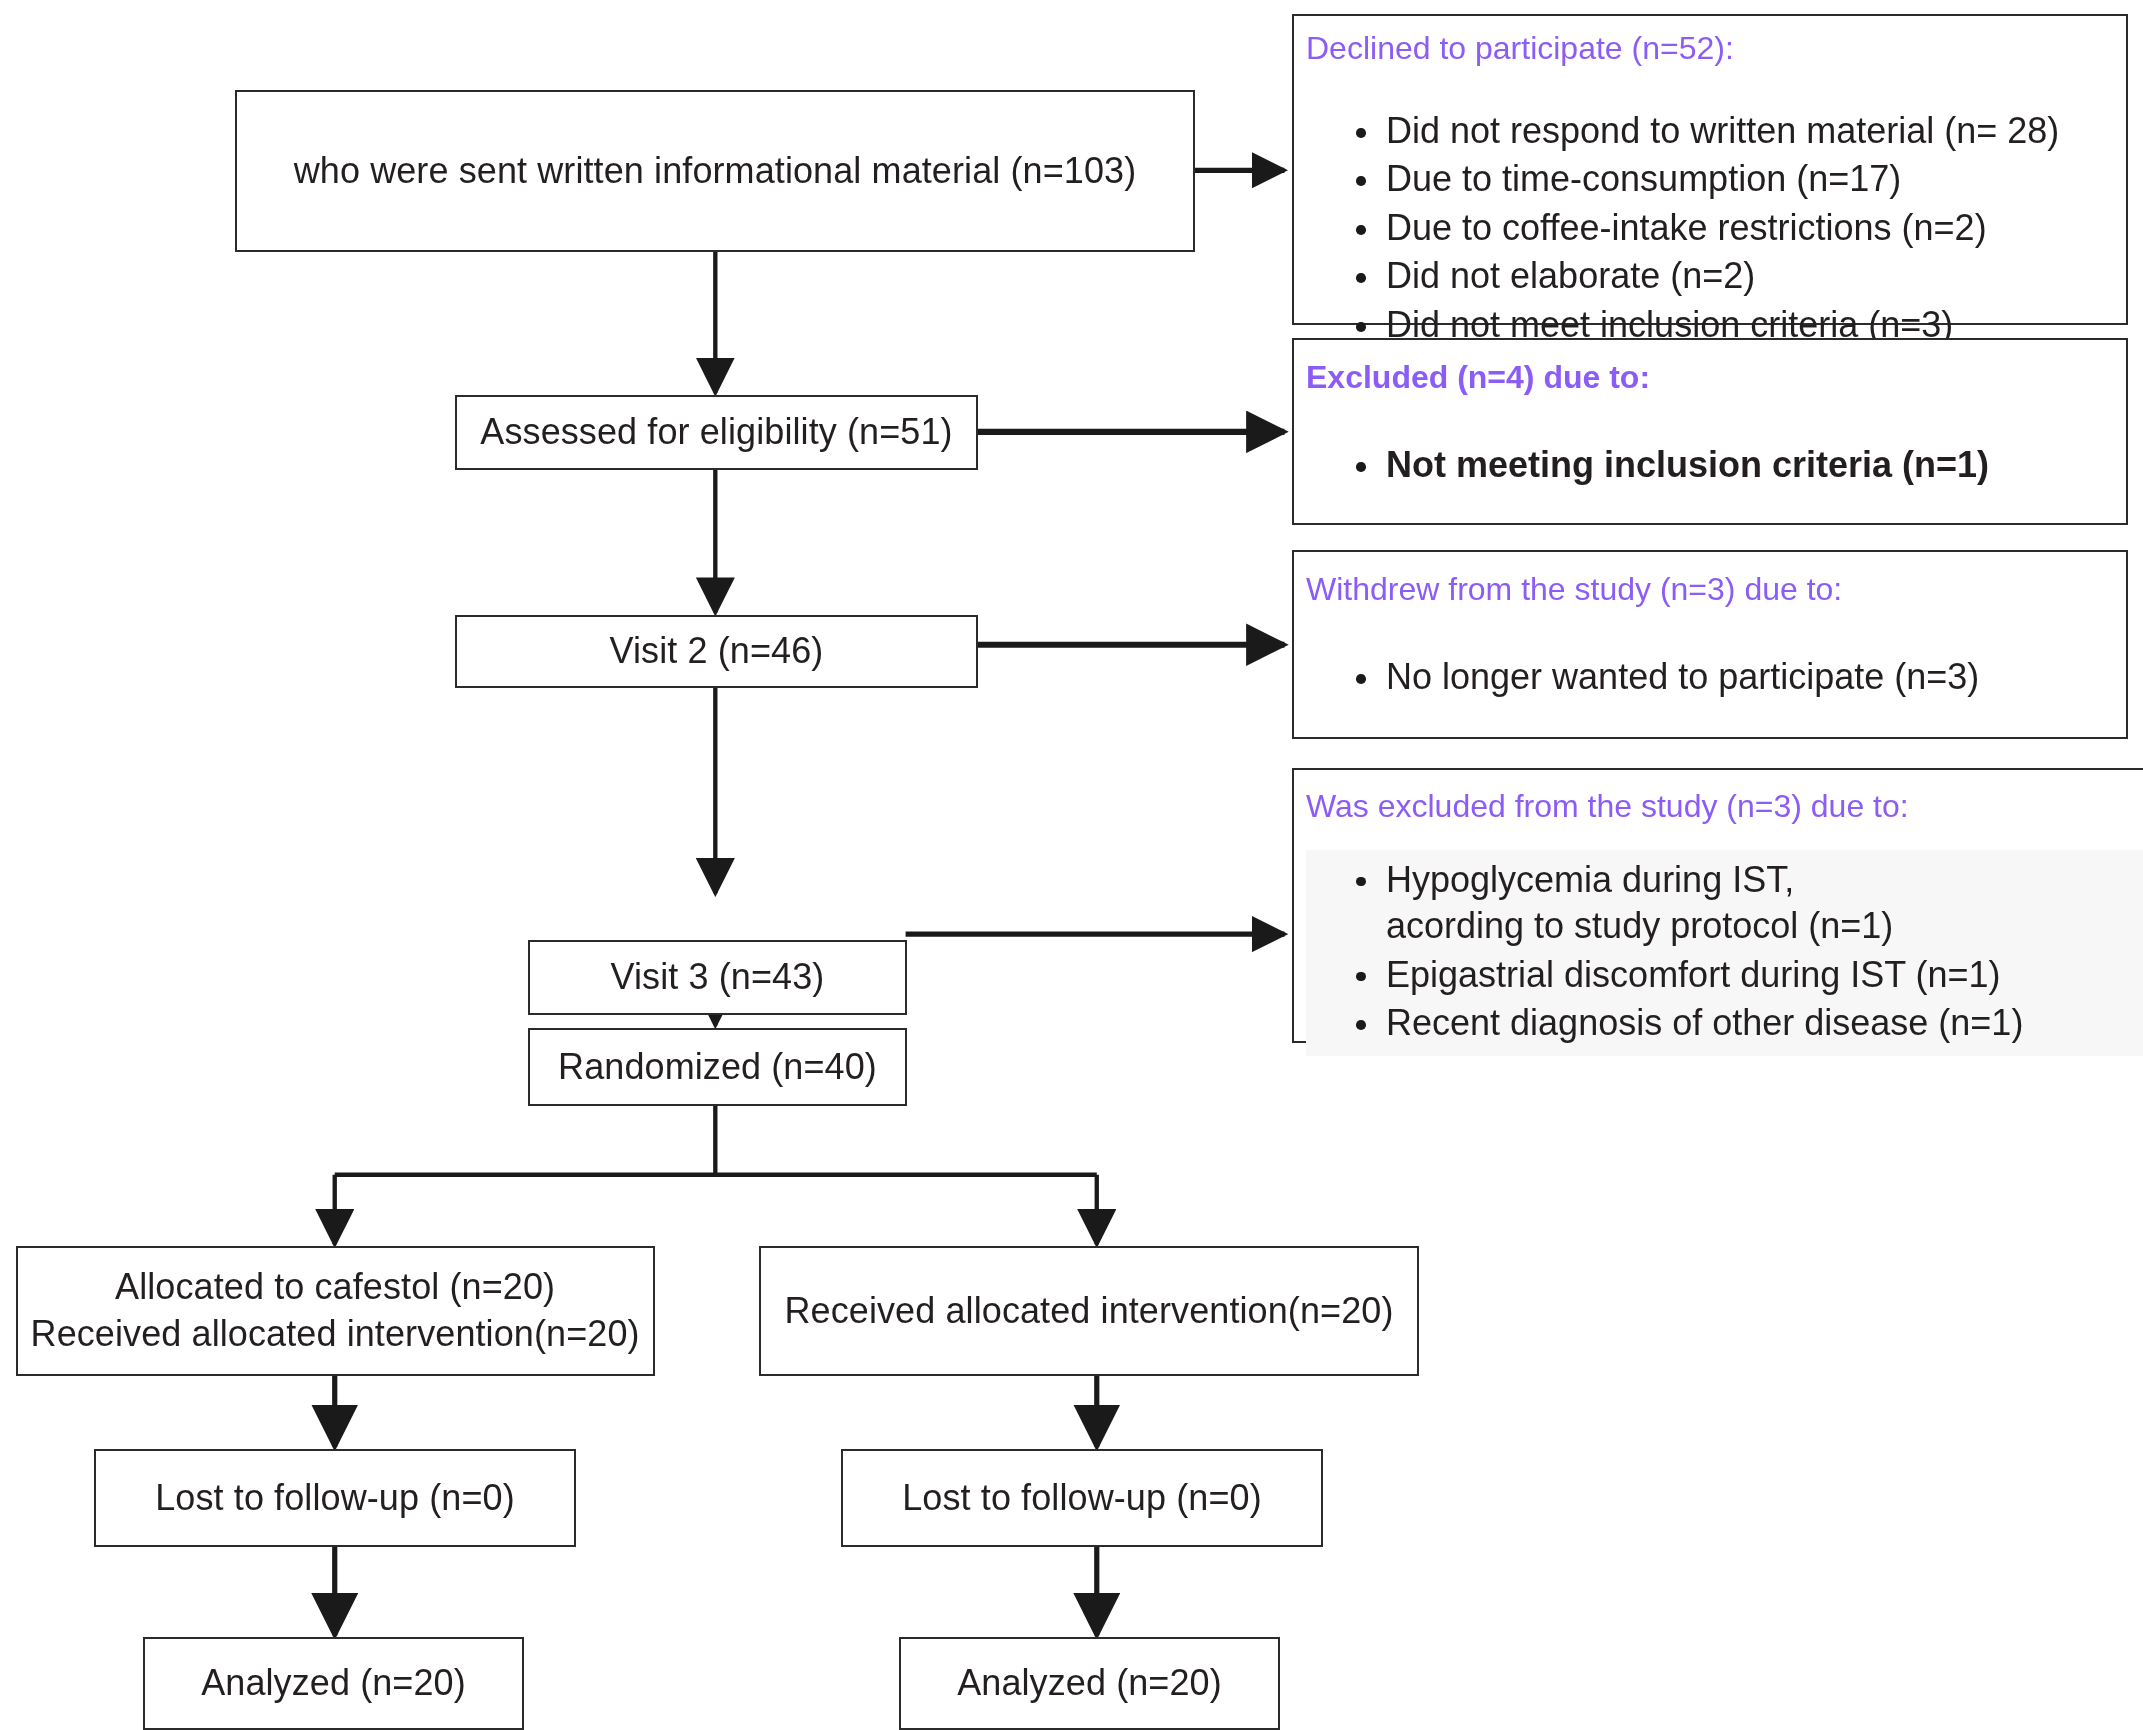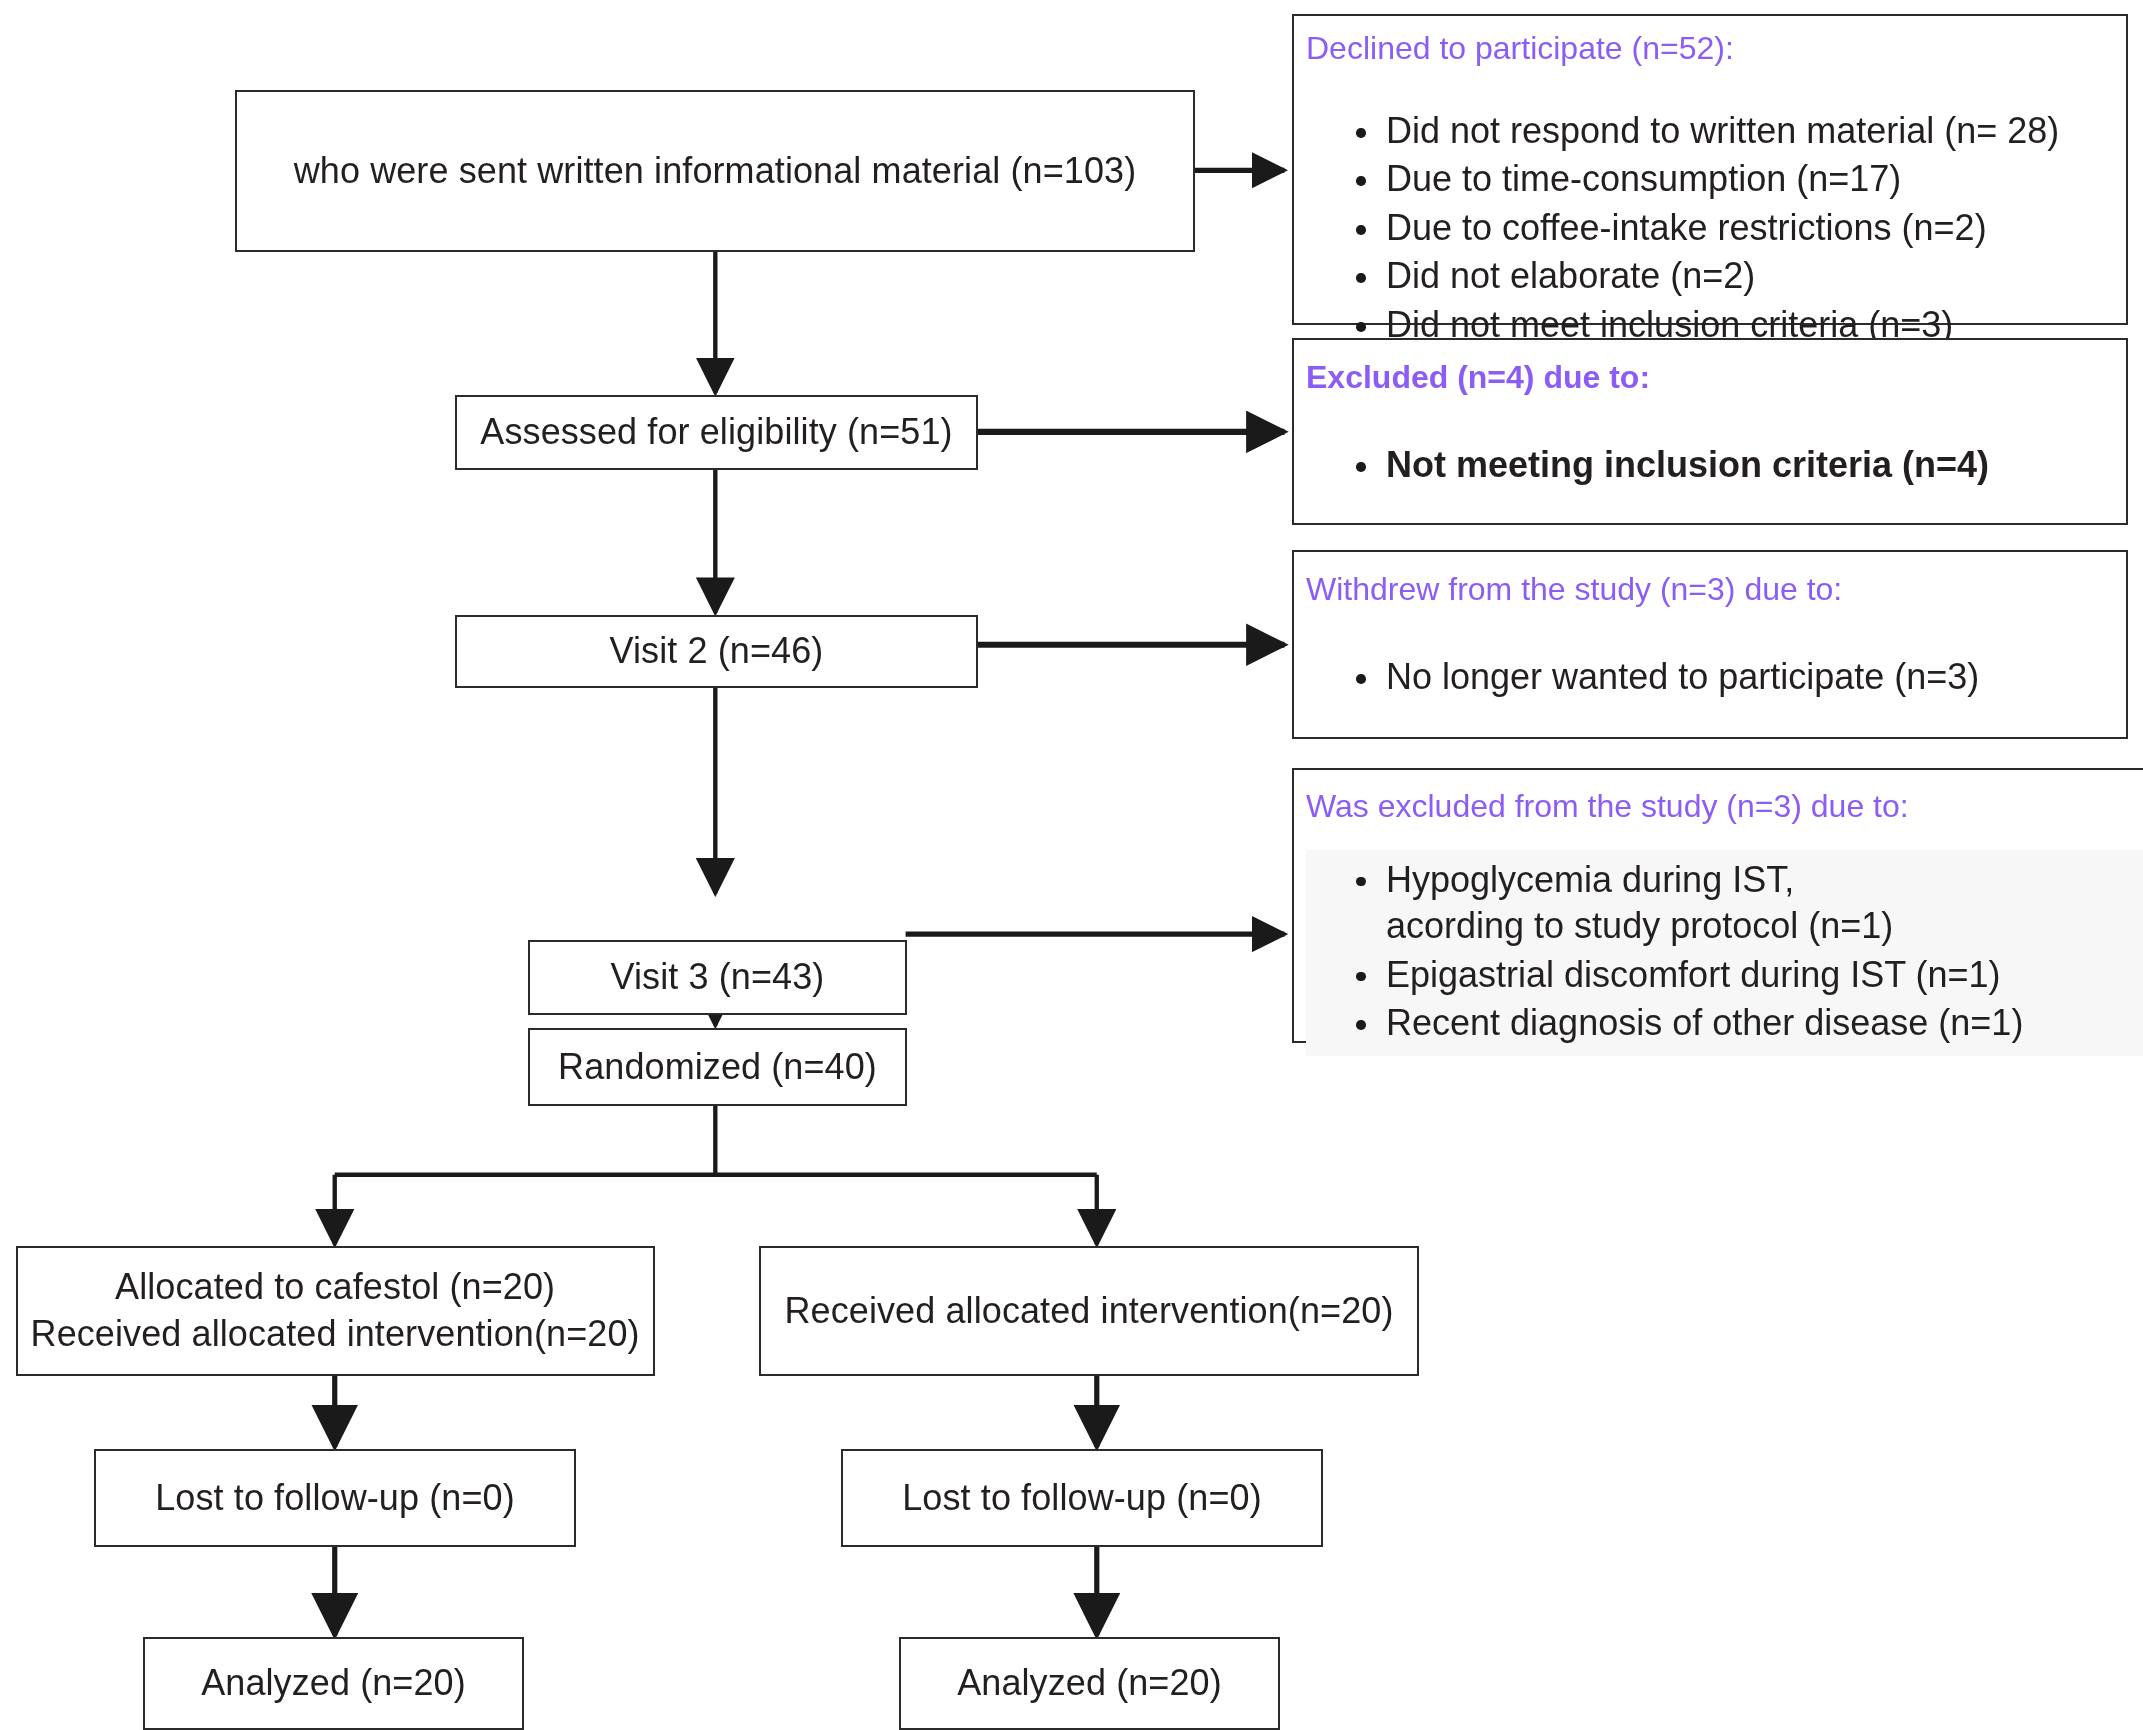--- a/index.html
+++ b/index.html
@@ -194,21 +194,21 @@
       <li>Due to time-consumption (n=17)</li>
       <li>Due to coffee-intake restrictions (n=2)</li>
       <li>Did not elaborate (n=2)</li>
       <li>Did not meet inclusion criteria (n=3)</li>
     </ul>
   </div>
 
   <div class="side-box" style="left:1292px; top:338px; width:836px; height:187px; padding:17.4px 12px 8.7px 12px;font-weight:bold;">
     <div class="side-head">Excluded (n=4) due to:</div>
     <ul class="bullets" style="margin-top:45px; padding-left:43px;">
-      <li>Not meeting inclusion criteria (n=4)</li>
+      <li>Not meeting inclusion criteria (n=1)</li>
     </ul>
   </div>
 
   <div class="side-box" style="left:1292px; top:550px; width:836px; height:189px; padding:17.4px 12px 8.7px 12px;">
     <div class="side-head">Withdrew from the study (n=3) due to:</div>
     <ul class="bullets" style="margin-top:45px; padding-left:43px;">
       <li>No longer wanted to participate (n=3)</li>
     </ul>
   </div>
 

